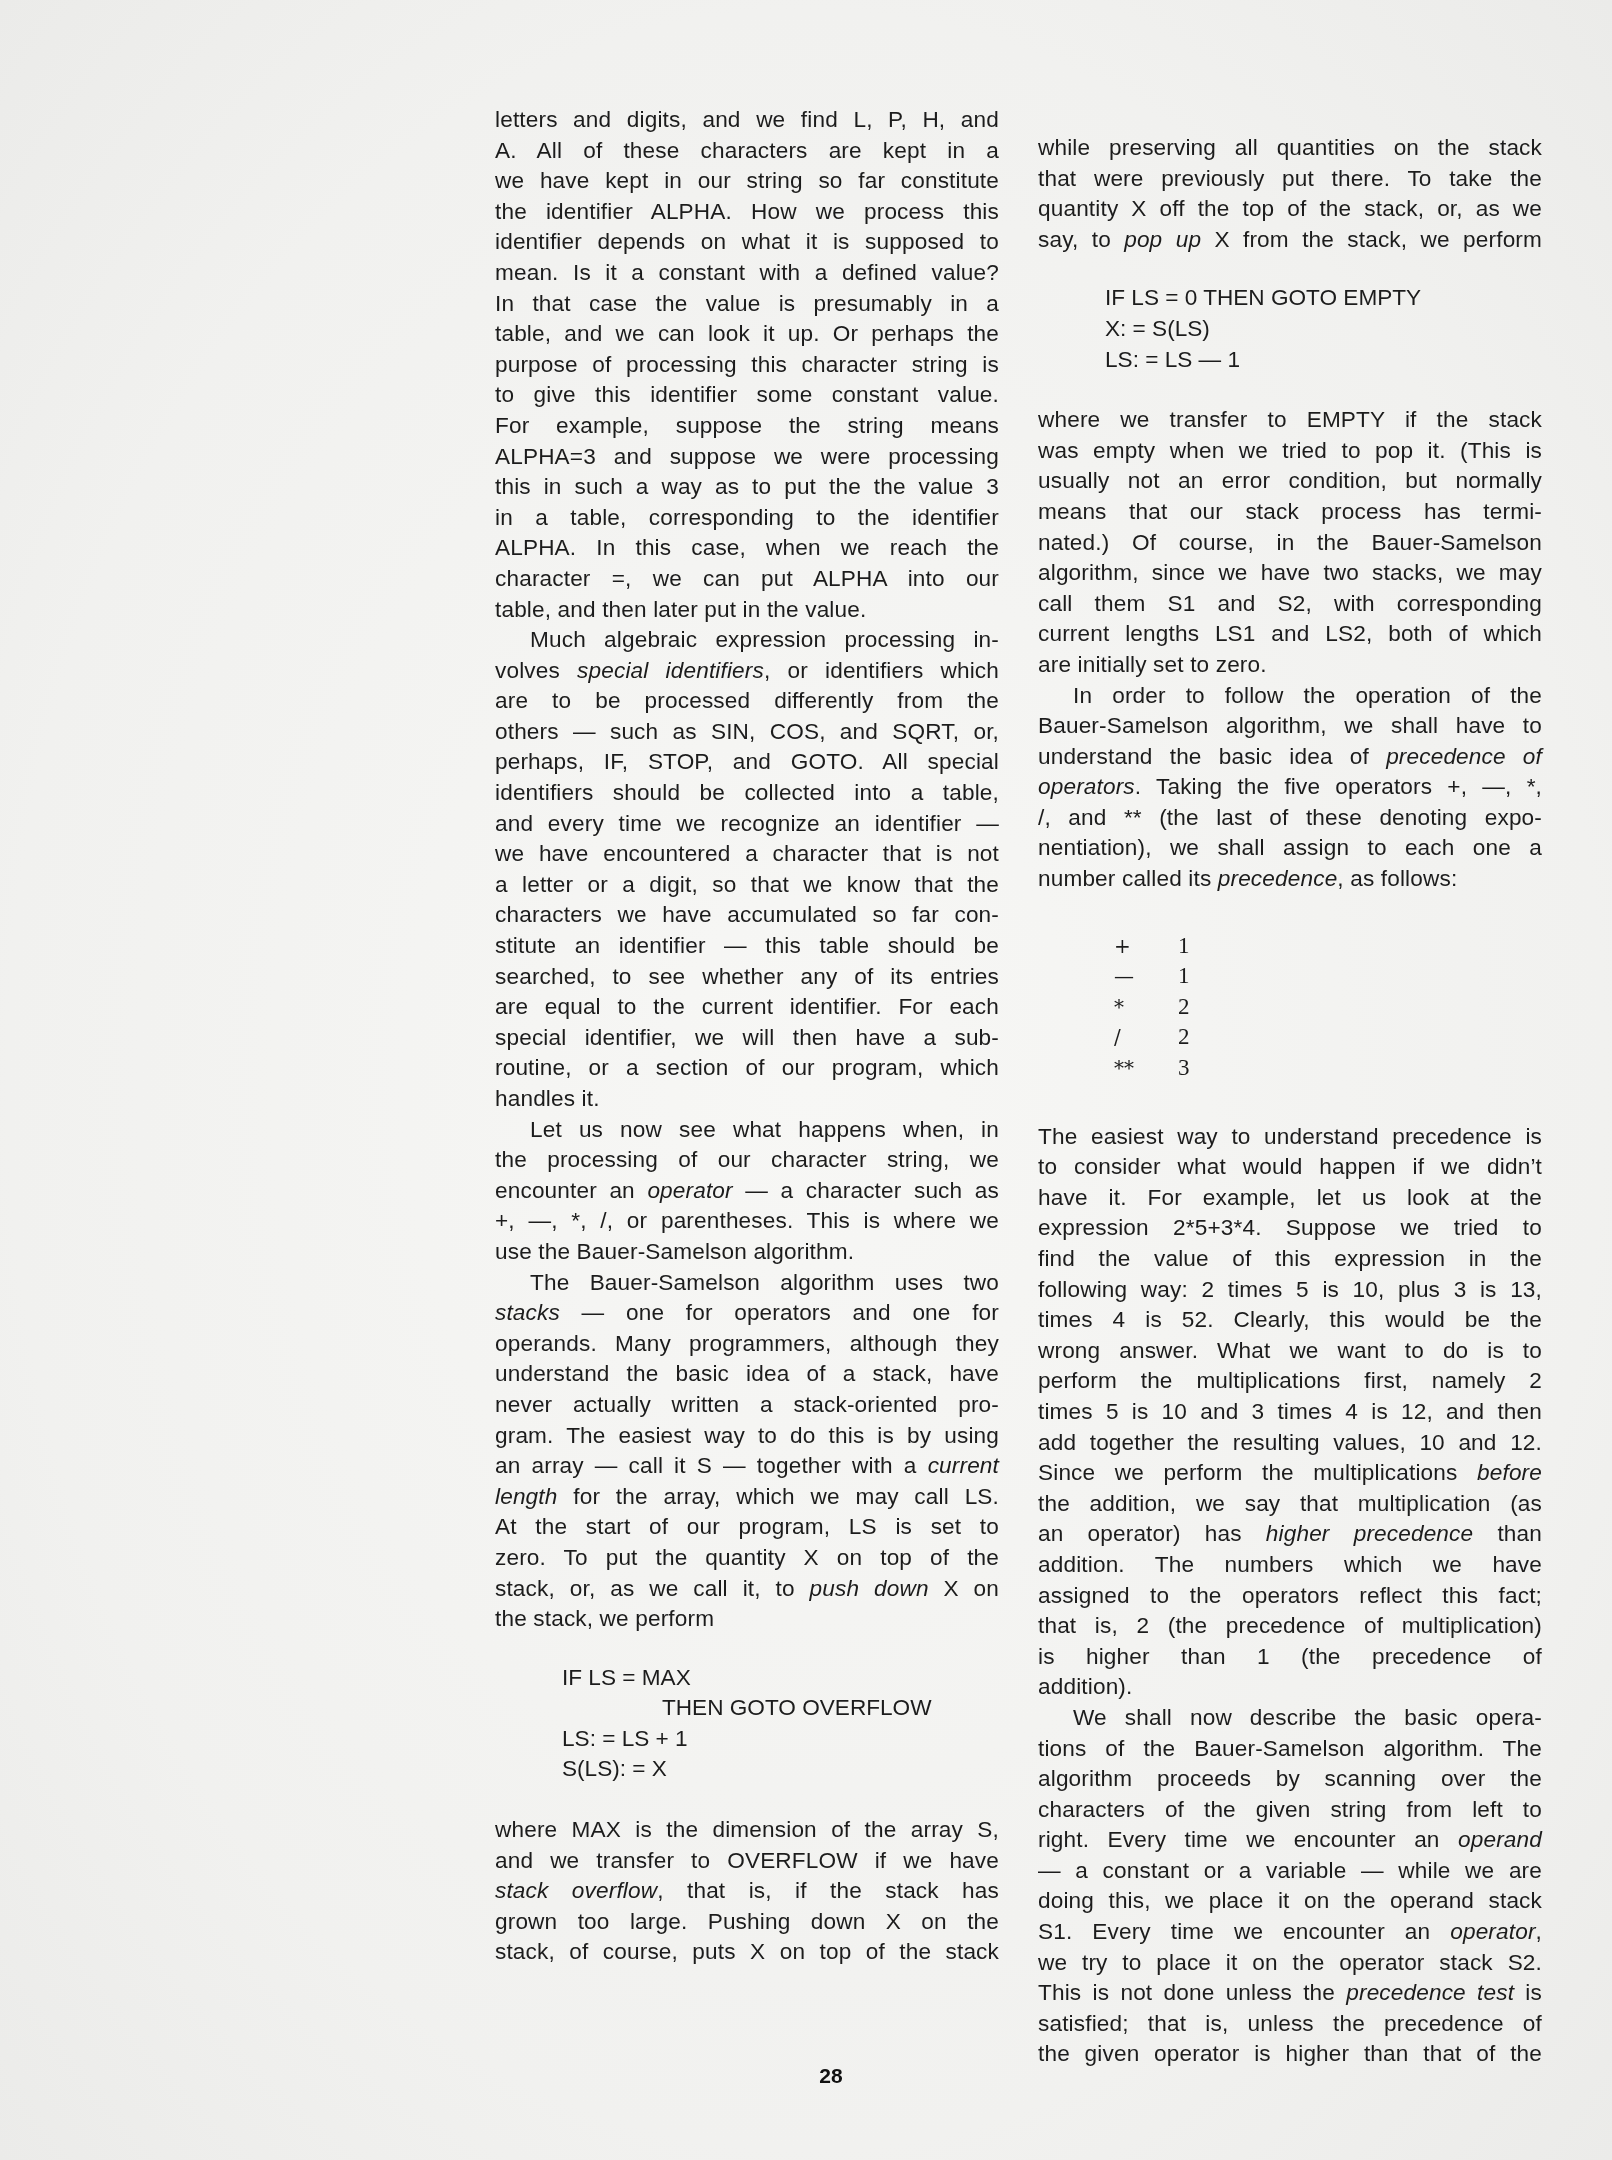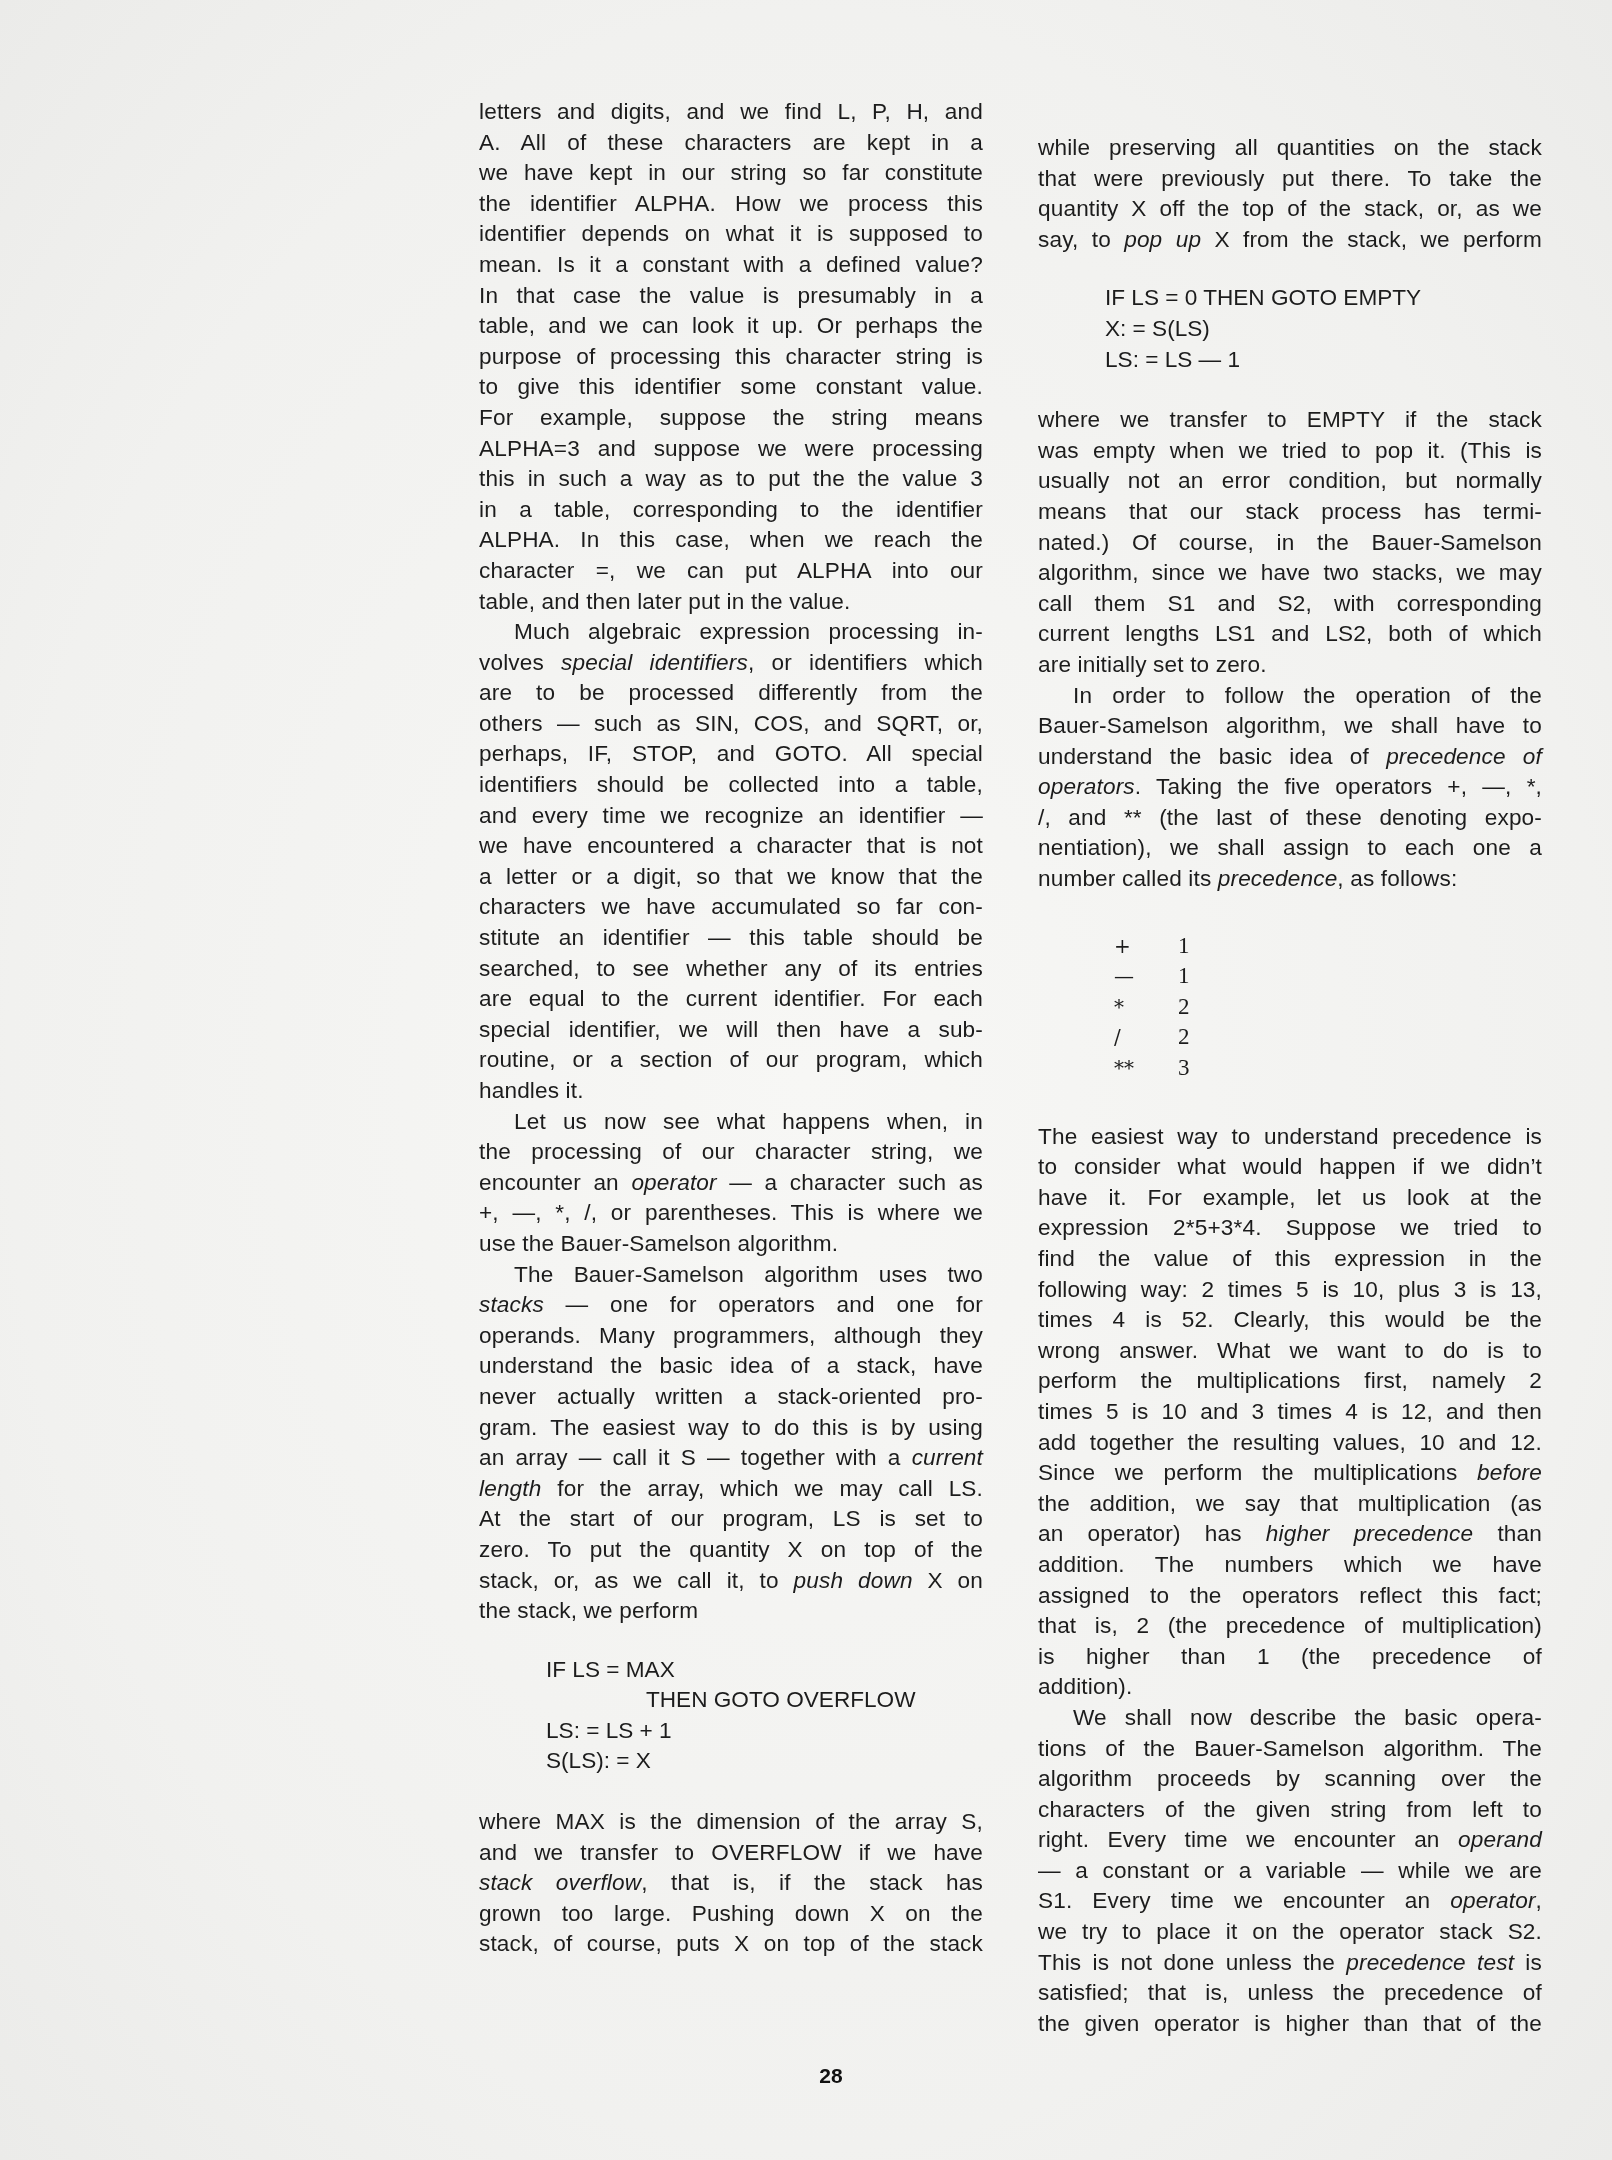--- a/index.html
+++ b/index.html
@@ -5,21 +5,21 @@
   html, body { margin:0; padding:0; }
   body {
     width:1612px; height:2160px; position:relative; overflow:hidden;
     background:#f2f2f0;
     font-family:"Liberation Sans", sans-serif;
     color:#1c1c1c;
   }
   .page { position:absolute; left:0; top:0; width:1612px; height:2160px;
     background: radial-gradient(ellipse at 50% 50%, #f7f7f5 0%, #f1f1ef 70%, #ebebe9 100%); }
   .col { position:absolute; top:97px; width:504px; }
-  .col-left { left:479px; }
+  .col-left { left:495px;margin-top:8px; }
   .col-right { left:1038px;margin-top:36px; }
   .ln { display:block; height:30.6px; line-height:30.6px; font-size:22.6px; white-space:nowrap;
         text-align:justify; text-align-last:justify; letter-spacing:0.15px; }
   .ln.last { text-align-last:left; }
   .ln.indent { padding-left:35px; }
   .gap { display:block; }
   .code { display:block; height:30.6px; line-height:30.6px; font-size:22.6px; white-space:pre; padding-left:67px; }
   .code.deep { padding-left:167px; }
   .prec-row { display:flex; height:30.6px; line-height:30.6px; font-size:22.6px; padding-left:76px; }
   .prec-op { width:64px; font-family:"DejaVu Serif", serif; font-size:20px; }
@@ -199,20 +199,21 @@
       <span class="ln last">addition).</span>
     </div>
 
     <div>
       <span class="ln indent">We shall now describe the basic opera-</span>
       <span class="ln">tions of the Bauer-Samelson algorithm. The</span>
       <span class="ln">algorithm proceeds by scanning over the</span>
       <span class="ln">characters of the given string from left to</span>
       <span class="ln"><span>right. Every time we encounter an </span><em>operand</em></span>
       <span class="ln">— a constant or a variable — while we are</span>
+      <span class="ln">doing this, we place it on the operand stack</span>
       <span class="ln"><span>S1. Every time we encounter an </span><em>operator</em><span>,</span></span>
       <span class="ln">we try to place it on the operator stack S2.</span>
       <span class="ln"><span>This is not done unless the </span><em>precedence test</em><span> is</span></span>
       <span class="ln">satisfied; that is, unless the precedence of</span>
       <span class="ln">the given operator is higher than that of the</span>
     </div>
   </div>
 
   <div class="page-number">28</div>
 </div>

